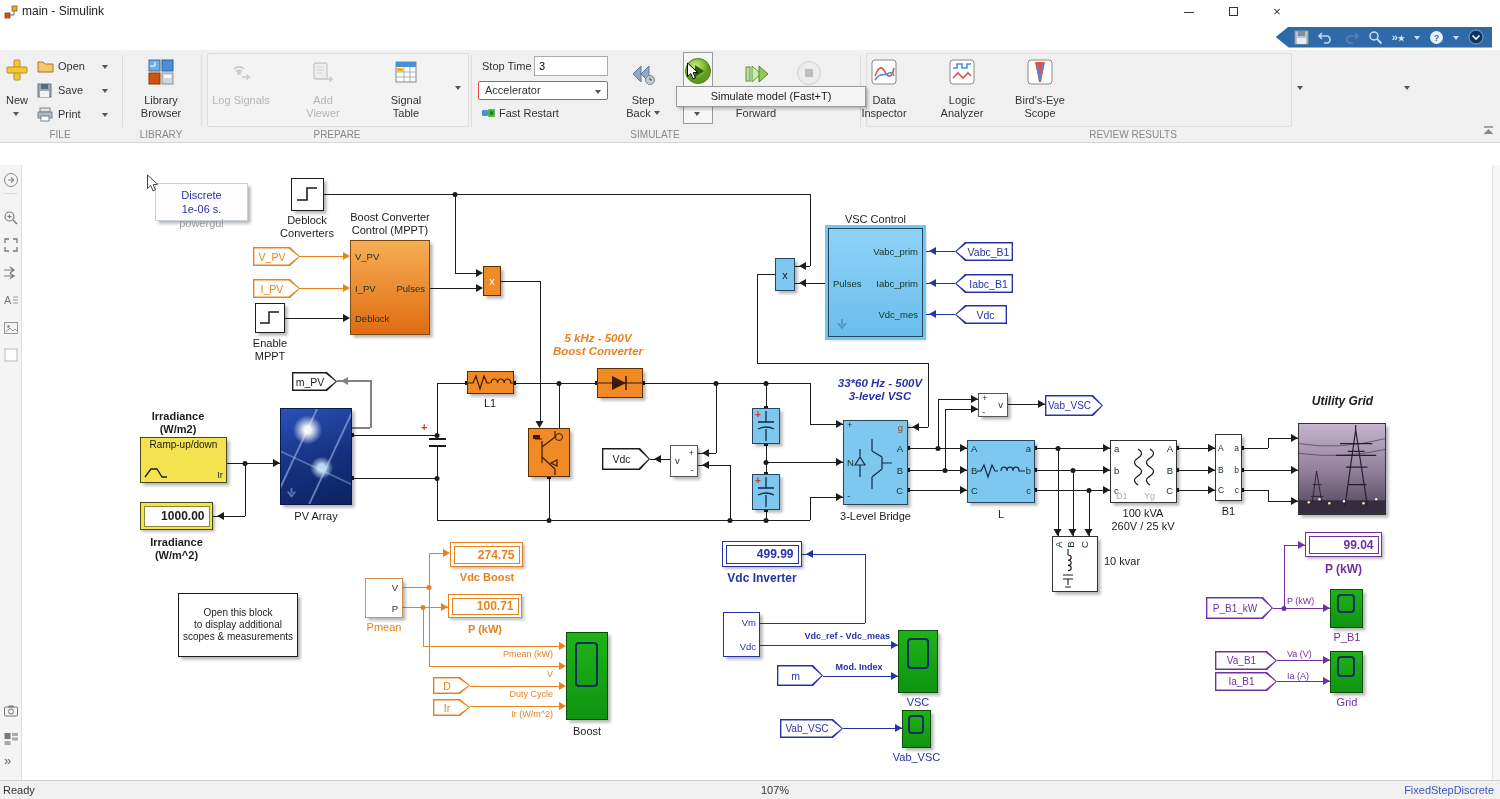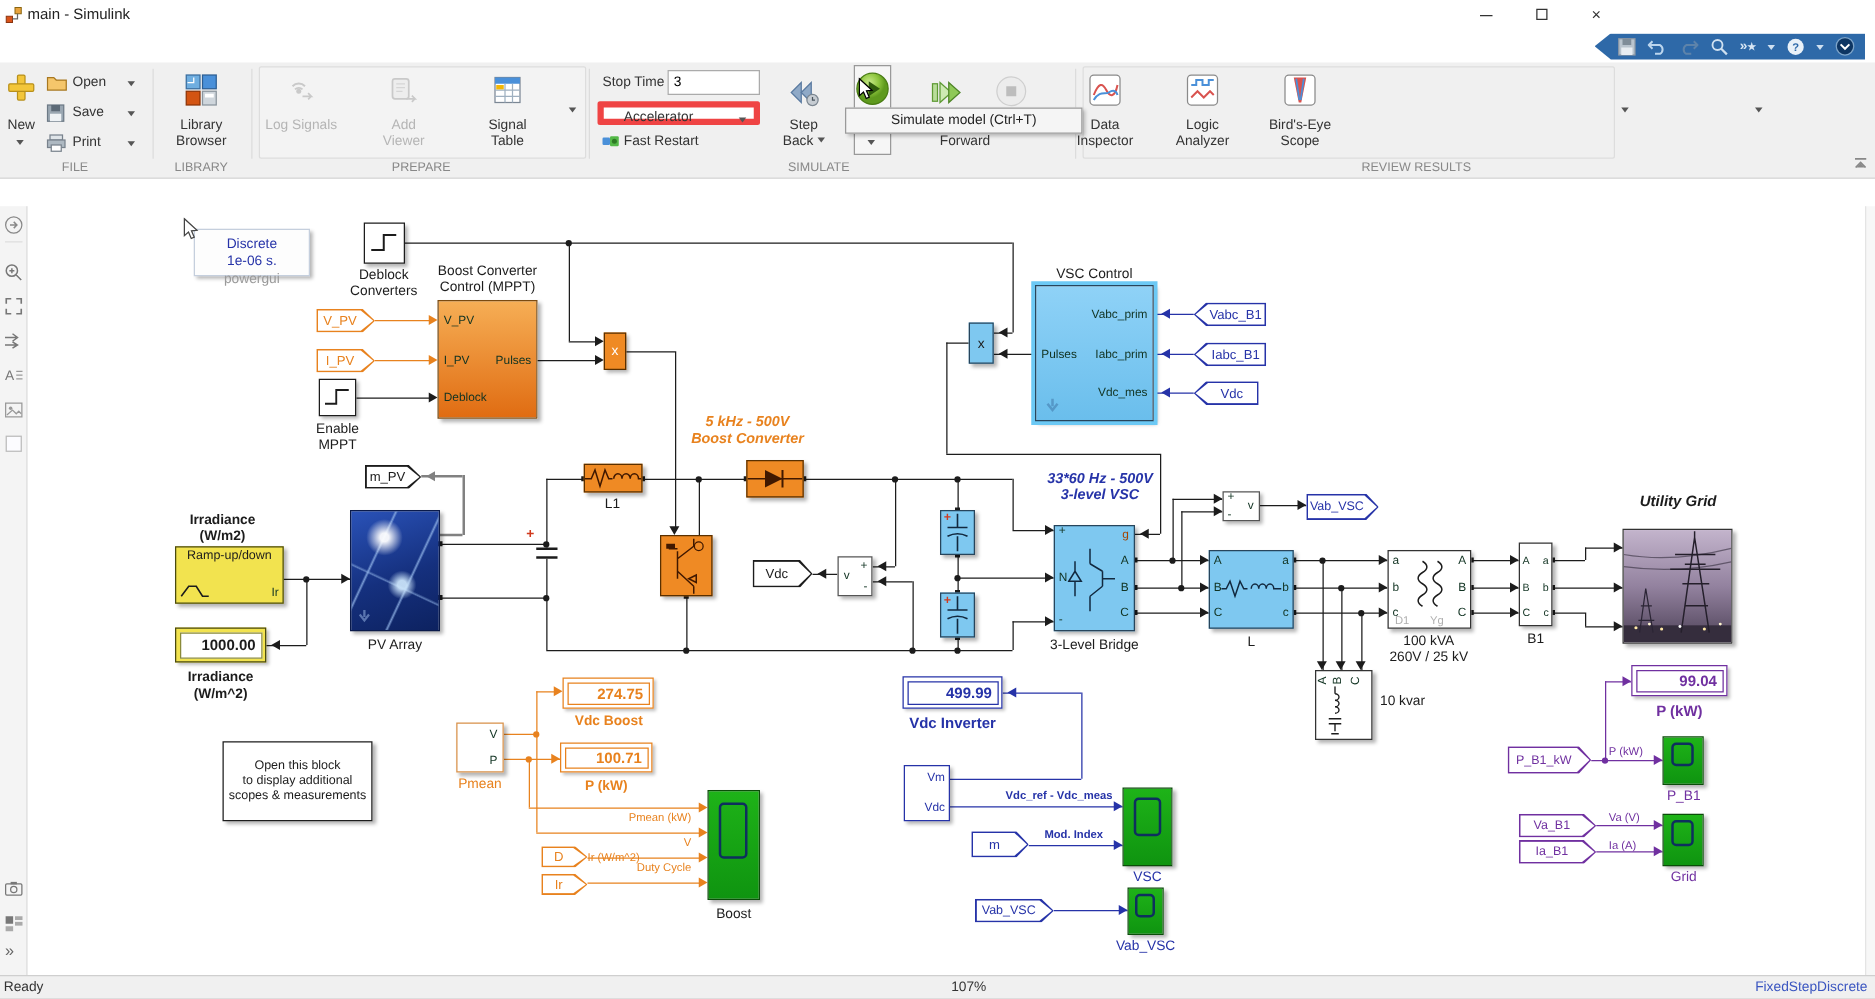--- a/index.html
+++ b/index.html
@@ -23,21 +23,21 @@
   .qcaret{width:0;height:0;border:3.5px solid transparent;border-top:4.5px solid #cfe0f0;margin-top:4px}
   
   #toolbar{position:absolute;left:0;top:50px;width:1500px;height:93px;background:#f0f0f0;border-bottom:1px solid #d5d5d5}
   .tlabel{position:absolute;font-size:11px;color:#333;text-align:center;line-height:13px}
   .tlabel.dis{color:#b5b5b5}
   .sect{position:absolute;top:79px;font-size:10px;color:#888;text-align:center}
   .vsep{position:absolute;top:5px;height:72px;width:1px;background:#dcdcdc}
   .gbox{position:absolute;top:3px;height:74px;border:1px solid #ddd;border-radius:2px}
   .caret{display:inline-block;width:0;height:0;border:3.5px solid transparent;border-top:4.5px solid #555;vertical-align:middle}
   .tinput{position:absolute;background:#fff;border:1px solid #ABABAB;font-size:11px;padding:2px 4px;font-family:"Liberation Sans",sans-serif}
-  .tselect{position:absolute;background:#fff;border:5px solid #ef4444;border-radius:2px;font-size:11px;padding:2px 16px;color:#333}
+  .tselect{position:absolute;background:#fff;border:1px solid #ef4444;border-radius:2px;font-size:11px;padding:2px 6px;color:#333}
   .tselect .caret{position:absolute;right:6px;top:8px}
   #tooltip{position:absolute;left:676px;top:36px;width:190px;height:21px;background:#f5f5f5;border:1px solid #9a9a9a;
            box-shadow:2px 2px 3px rgba(0,0,0,.25);font-size:11px;line-height:19px;text-align:center;z-index:60;color:#222}
   #runbox{position:absolute;left:683px;top:2px;width:30px;height:72px;border:1px solid #999;background:#f6f6f6}
   
   #navstrip{position:absolute;left:0;top:143px;width:1500px;height:22px;background:#ececec;border-bottom:1px solid #d0d0d0}
   #navstrip .tab{position:absolute;left:84px;top:1px;width:38px;height:21px;background:#fff;border:1px solid #c8c8c8;border-bottom:none;
                  font-size:11px;text-align:center;line-height:20px;color:#333}
   
   #canvas{position:absolute;left:0;top:165px;width:1500px;height:615px;background:#fff}
@@ -227,28 +227,28 @@
         </defs>
       <circle cx="14" cy="14" r="12.5" fill="url(#rg)" stroke="#4a7d14"></circle>
         <polygon points="11,8 20,14 11,20" fill="#2f5c0d"></polygon>
       </svg>
     <span class="caret abs" style="left:694px;top:62px"></span>
     <svg class="abs" style="left:742px;top:10px" width="28" height="28" viewBox="0 0 28 28">
         <rect x="4" y="7" width="4" height="14" fill="#b9dd9a" stroke="#5e9a34"></rect>
         <polygon points="10,6 19,14 10,22" fill="#cdeab2" stroke="#5e9a34"></polygon>
         <polygon points="17,6 26,14 17,22" fill="#8fc958" stroke="#4e8527"></polygon>
       </svg>
-    <div class="tlabel" style="left:742px;top:57px;width:60px">Forward</div>
+    <div class="tlabel" style="left:726px;top:57px;width:60px">Forward</div>
     <svg class="abs" style="left:796px;top:10px" width="26" height="26" viewBox="0 0 26 26">
         <circle cx="13" cy="13" r="11.5" fill="#ececec" stroke="#cfcfcf"></circle>
         <rect x="9" y="9" width="8" height="8" fill="#bdbdbd"></rect>
       </svg>
     <div class="sect" style="left:615px;width:80px">SIMULATE</div>
 
-    <div id="tooltip">Simulate model (Ctrl+T)</div>
+    <div id="tooltip">Simulate model (Fast+T)</div>
     <svg class="abs" style="left:686px;top:12px;z-index:70" width="13" height="19" viewBox="0 0 13 19">
         <path d="M1.5 1 L1.5 14.5 L4.8 11.6 L7 16.8 L9.4 15.7 L7.2 10.7 L11.6 10.3 Z" fill="#fff" stroke="#000"></path>
       </svg>
     <div class="vsep" style="left:860px"></div>
 
     <div class="gbox" style="left:866px;width:426px"></div>
     <svg class="abs" style="left:870px;top:8px" width="28" height="28" viewBox="0 0 28 28">
         <rect x="2" y="2" width="24" height="24" rx="3" fill="#fff" stroke="#8a8a8a"></rect>
         <path d="M5 18 C9 8 12 8 15 14 S22 20 24 10" stroke="#D9534F" stroke-width="1.6" fill="none"></path>
         <path d="M5 22 C10 14 14 18 17 16 S23 14 24 18" stroke="#4A90D9" stroke-width="1.6" fill="none"></path>
@@ -768,21 +768,21 @@
       <div class="tx" style="color:#E8821E">Ir</div>
       </div>
 
     <div class="scope" style="left:566px;top:467px;width:42px;height:88px">
         <div class="scr"></div>
       </div>
     <div class="lbl" style="left:566px;top:560px;width:42px">Boost</div>
     <div class="sig o" style="left:473px;top:484px;width:80px;text-align:right">Pmean (kW)</div>
     <div class="sig o" style="left:513px;top:504px;width:40px;text-align:right">V</div>
     <div class="sig o" style="left:475px;top:524px;width:78px;text-align:right">Duty Cycle</div>
-    <div class="sig o" style="left:470px;top:516px;width:83px;">Ir (W/m^2)</div>
+    <div class="sig o" style="left:470px;top:544px;width:83px;text-align:right">Ir (W/m^2)</div>
 
     <div class="disp" style="left:722px;top:376px;width:80px;height:26px;border-color:#2633A8">
       <div class="dv" style="border-color:#2633A8;color:#2633A8">499.99</div>
       </div>
     <div class="lbl b" style="left:716px;top:407px;width:92px;color:#2633A8;font-size:12px">Vdc Inverter</div>
 
     <div class="blk" style="left:723px;top:447px;width:37px;height:45px;background:#fff;border:1px solid #2633A8">
       <span class="port" style="right:3px;top:4px;color:#2633A8">Vm</span>
       <span class="port" style="right:3px;bottom:4px;color:#2633A8">Vdc</span>
     </div>

